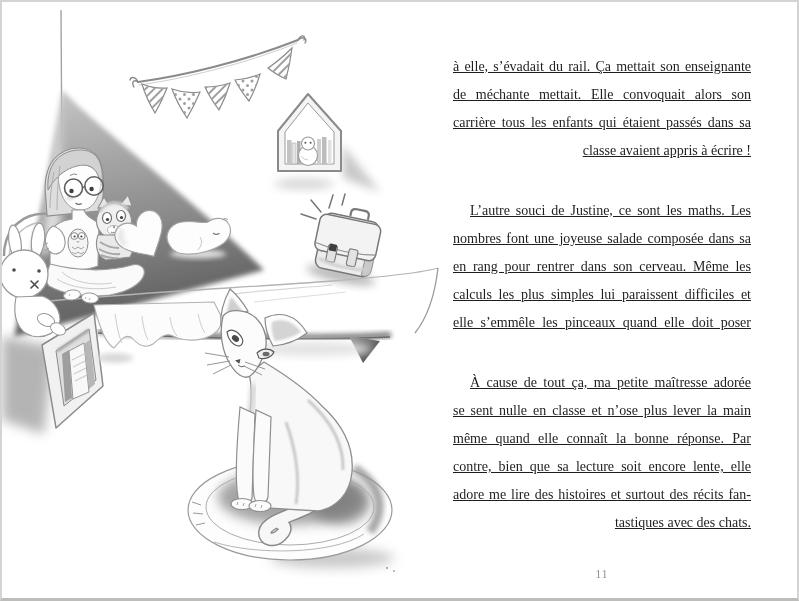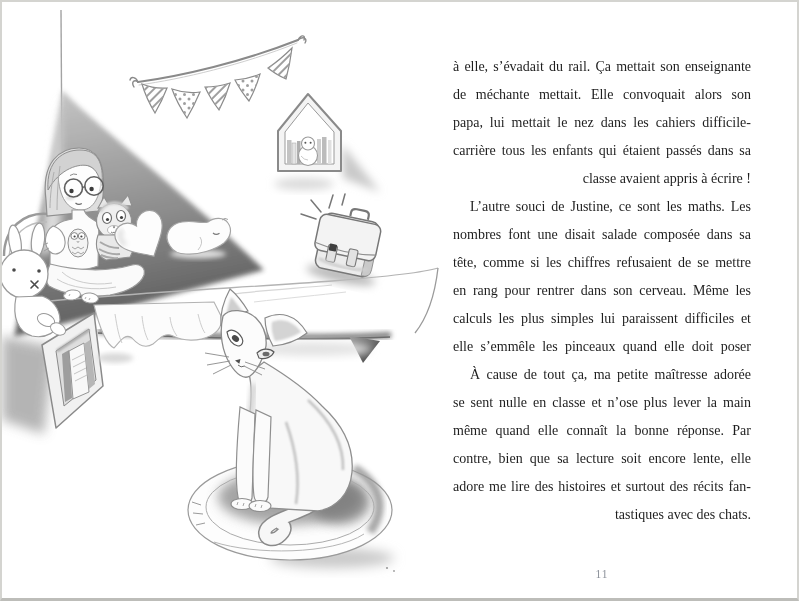--- a/index.html
+++ b/index.html
@@ -9,25 +9,25 @@
     border:2px solid #d4d4d0;border-bottom:3px solid #bdbdb9;
     font-family:"Liberation Serif","DejaVu Serif",serif;
   }
   .page-spread{position:absolute;inset:0;}
   .illustration-page{position:absolute;left:0;top:0;width:445px;height:601px;}
   .text-page{position:absolute;left:0;top:0;width:799px;height:601px;}
   .text-column{
     position:absolute;left:451px;top:51px;width:298px;
     font-size:14px;line-height:28px;color:#1e1e1e;
   }
-  .line{text-align:justify;height:28px;overflow:hidden;}
+  .line{text-align:justify;height:28px;overflow:hidden;text-decoration:underline;}
   .line::after{content:"";display:inline-block;width:100%;height:0;}
   .line.last{text-align:right;}
   .line.last::after{content:none;}
-  .line.first-indent{text-indent:17px;}
+  .line.first-indent{text-indent:17px;margin-top:32px;}
   .folio{
     position:absolute;left:451px;top:566px;width:298px;
     text-align:center;font-size:11.5px;color:#8b9099;letter-spacing:1px;
   }
 </style>
 </head>
 <body>
 
 <div class="page-spread">
 
@@ -289,26 +289,24 @@
       <circle cx="385" cy="566" r="1.1" fill="#9a9a9a"></circle>
       <circle cx="392" cy="569" r="0.9" fill="#9a9a9a"></circle>
     </g>
   </svg>
   </div>
 
   <div class="text-page">
     <div class="text-column">
         <div class="line">à elle, s’évadait du rail. Ça mettait son enseignante</div>
         <div class="line">de méchante mettait. Elle convoquait alors son</div>
-        <div class="line">papa, lui mettait le nez dans les cahiers difficile-</div>
         <div class="line">carrière tous les enfants qui étaient passés dans sa</div>
         <div class="line last">classe avaient appris à écrire !</div>
         <div class="line first-indent">L’autre souci de Justine, ce sont les maths. Les</div>
-        <div class="line">nombres font une disait salade composée dans sa</div>
-        <div class="line">tête, comme si les chiffres refusaient de se mettre</div>
+        <div class="line">nombres font une joyeuse salade composée dans sa</div>
         <div class="line">en rang pour rentrer dans son cerveau. Même les</div>
         <div class="line">calculs les plus simples lui paraissent difficiles et</div>
         <div class="line">elle s’emmêle les pinceaux quand elle doit poser</div>
         <div class="line first-indent">À cause de tout ça, ma petite maîtresse adorée</div>
         <div class="line">se sent nulle en classe et n’ose plus lever la main</div>
         <div class="line">même quand elle connaît la bonne réponse. Par</div>
         <div class="line">contre, bien que sa lecture soit encore lente, elle</div>
         <div class="line">adore me lire des histoires et surtout des récits fan-</div>
         <div class="line last">tastiques avec des chats.</div>
       </div>

